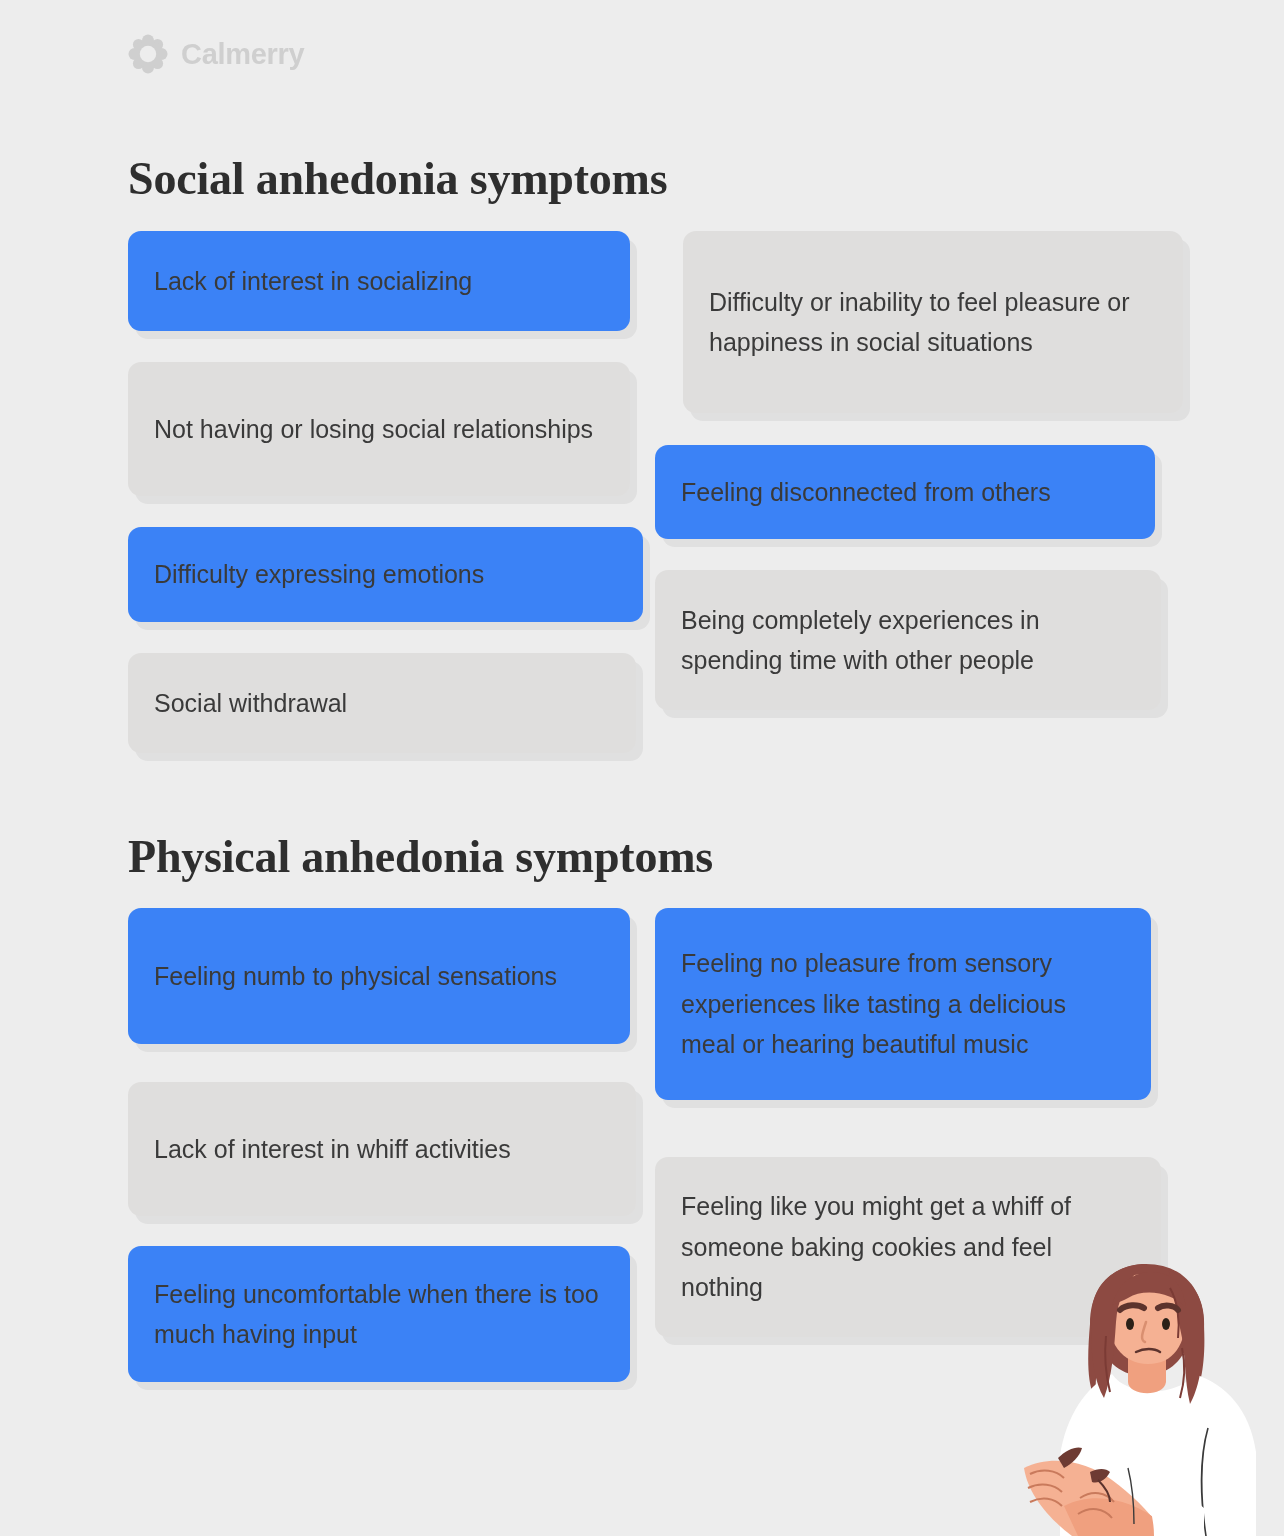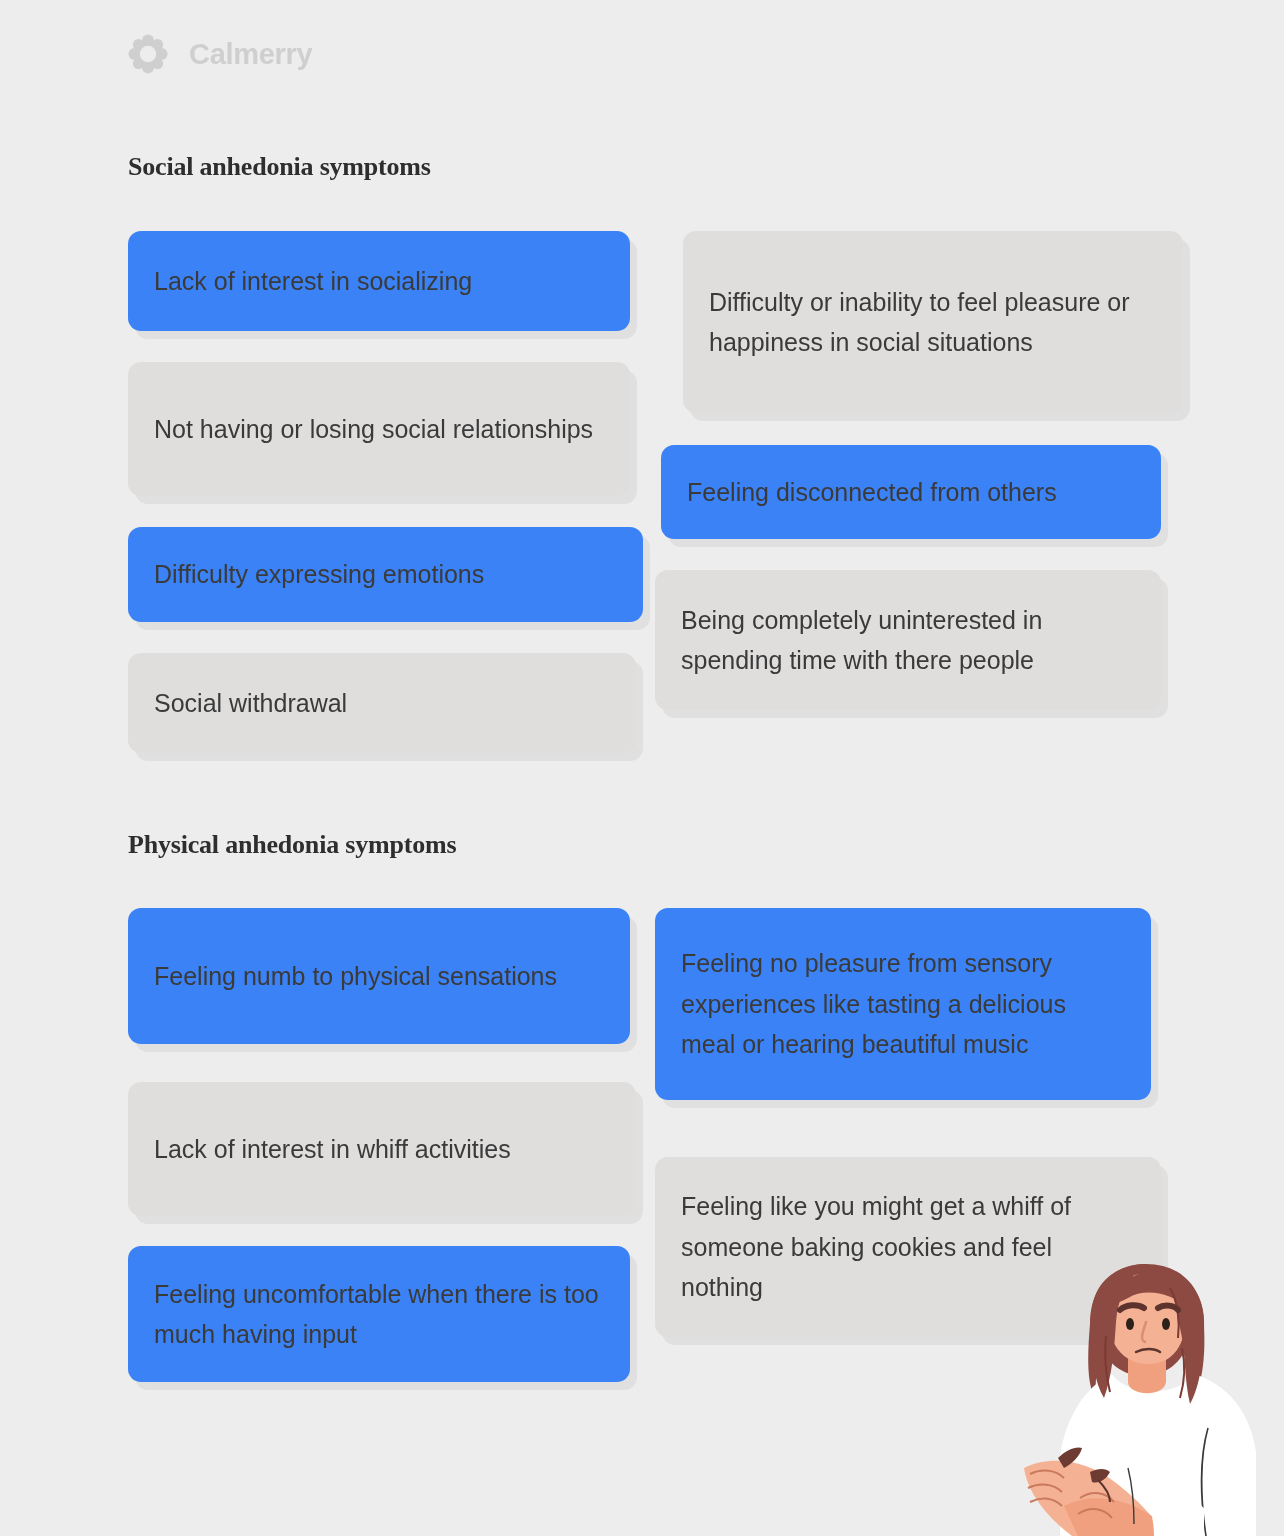--- a/index.html
+++ b/index.html
@@ -13,28 +13,27 @@
 
   
   .logo-row {
     position:absolute; left:128px; top:34px;
     display:flex; align-items:center; gap:13px;
   }
   .logo-mark { width:40px; height:40px; display:block; }
   .logo-word {
     font-size:29px; font-weight:bold; color:#cfcfcf;
     letter-spacing:-0.3px;
-    margin-left:8px;
   }
 
   
   .section-title {
     position:absolute; left:128px;
     font-family:"Liberation Serif", serif;
-    font-weight:bold; font-size:26px; color:#2e2e2e;
+    font-weight:bold; font-size:46px; color:#2e2e2e;
     letter-spacing:-0.2px; white-space:nowrap;
   }
   #t-social   { top:152px; }
   #t-physical { top:830px; }
 
   
   .card {
     position:absolute;
     border-radius:13px;
     display:flex; align-items:center;
@@ -85,25 +84,25 @@
   <div class="card white" style="left:128px; top:527px; width:515px; height:95px;">
     <span>Difficulty expressing emotions</span>
   </div>
   <div class="card gray" style="left:128px; top:653px; width:508px; height:100px;">
     <span>Social withdrawal</span>
   </div>
 
   <div class="card gray" style="left:683px; top:231px; width:500px; height:182px;">
     <span>Difficulty or inability to feel pleasure or happiness in social situations</span>
   </div>
-  <div class="card white" style="left:655px; top:445px; width:500px; height:94px;margin-left:6px;">
+  <div class="card white" style="left:655px; top:445px; width:500px; height:94px;">
     <span>Feeling disconnected from others</span>
   </div>
   <div class="card gray" style="left:655px; top:570px; width:506px; height:140px;">
-    <span>Being completely uninterested in spending time with there people</span>
+    <span>Being completely experiences in spending time with other people</span>
   </div>
 
   <div class="card white" style="left:128px; top:908px; width:502px; height:136px;">
     <span>Feeling numb to physical sensations</span>
   </div>
   <div class="card gray" style="left:128px; top:1082px; width:508px; height:134px;">
     <span>Lack of interest in whiff activities</span>
   </div>
   <div class="card white" style="left:128px; top:1246px; width:502px; height:136px;">
     <span>Feeling uncomfortable when there is too much having input</span>

